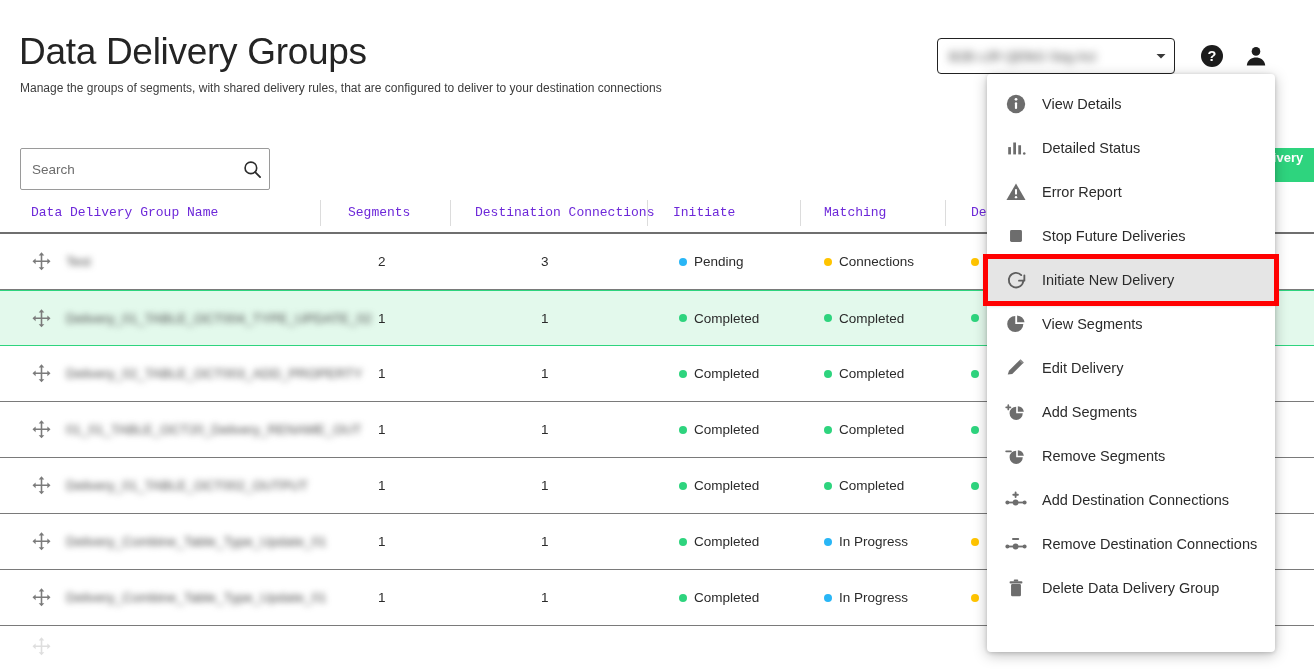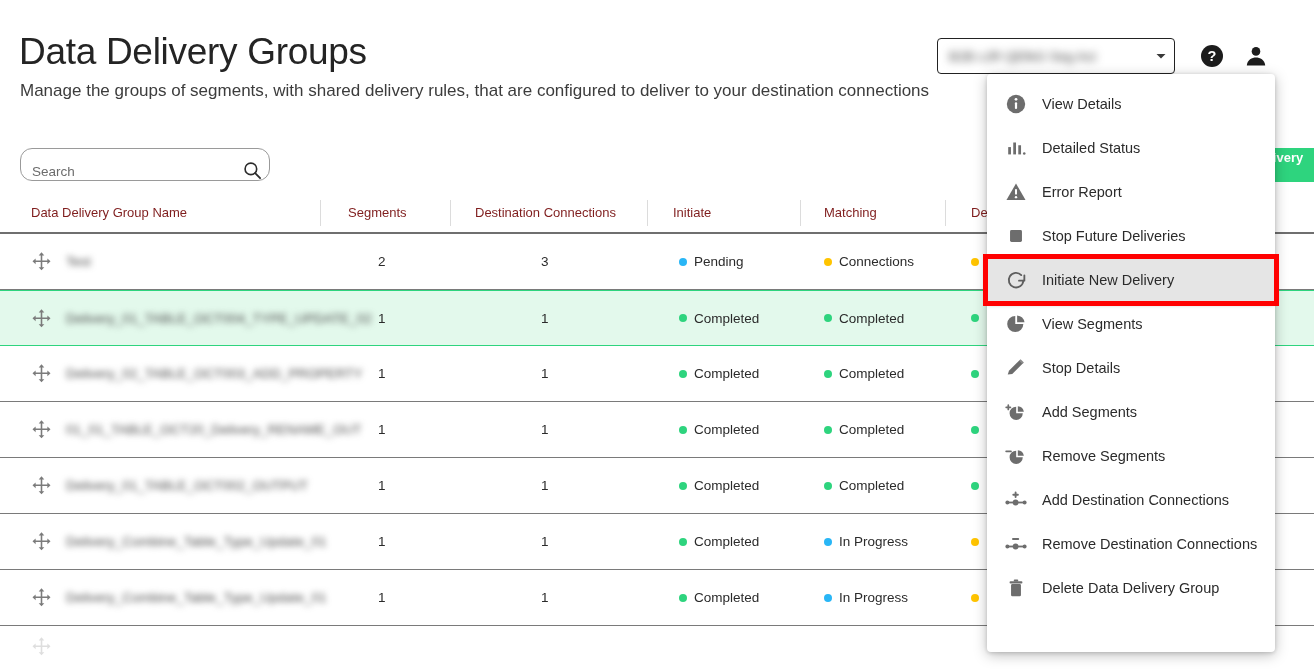--- a/index.html
+++ b/index.html
@@ -14,21 +14,21 @@
   #root { position: relative; width: 1314px; height: 671px; background: #fff; }
 
   
   .page-title {
     position: absolute; left: 19px; top: 32px;
     font-size: 37px; font-weight: 400; letter-spacing: -0.3px;
     color: #242424; line-height: 1.1; white-space: nowrap;
   }
   .page-subtitle {
     position: absolute; left: 20px; top: 81px;
-    font-size: 17px; color: #3c3c3c; white-space: nowrap;
+    font-size: 12px; color: #3c3c3c; white-space: nowrap;
   }
 
   
   .account-select {
     position: absolute; left: 937px; top: 38px;
     width: 238px; height: 36px;
     border: 1px solid #222; border-radius: 4px;
     background: #fff;
     display: flex; align-items: center;
   }
@@ -47,23 +47,23 @@
     width: 24px; height: 24px; cursor: pointer;
   }
   .avatar-btn {
     position: absolute; left: 1244px; top: 44px;
     width: 24px; height: 24px; cursor: pointer;
   }
 
   
   .search-box {
     position: absolute; left: 20px; top: 148px;
-    width: 250px; height: 33px;
-    border: 1px solid #9a9a9a; border-radius: 12px;
-    background: #fff; display: flex; align-items: flex-end;
+    width: 250px; height: 42px;
+    border: 1px solid #9a9a9a; border-radius: 2px;
+    background: #fff; display: flex; align-items: center;
   }
   .search-input {
     flex: 1; border: 0; outline: none; background: transparent;
     font-family: "Liberation Sans", sans-serif;
     font-size: 13.5px; color: #444; padding-left: 11px;
   }
   .search-input::placeholder { color: #6c6c6c; }
   .search-icon-wrap {
     width: 34px; display: flex; align-items: center; justify-content: center;
     cursor: pointer;
@@ -83,21 +83,21 @@
   .table-wrap {
     position: absolute; left: 0; top: 192px; width: 1314px; height: 479px;
     overflow: hidden;
   }
   .thead {
     position: relative; height: 42px; width: 1314px;
     border-bottom: 2px solid #6f6f6f;
   }
   .th {
     position: absolute; top: 13px;
-    font-size: 13px; color: #7f1d1d; white-space: nowrap;
+    font-size: 13px; color: #6d28d9; white-space: nowrap; font-family: Liberation Mono, monospace;
   }
   .col-div {
     position: absolute; top: 8px; width: 1px; height: 26px;
     background: #dcdcdc;
   }
 
   .trow {
     position: relative; height: 56px; width: 1314px;
     border-bottom: 1px solid #7a7a7a;
     background: #fff;
@@ -467,21 +467,21 @@
           </span>
      <span class="mi-label">View Segments</span>
         </div>
         <div class="menu-item">
           <span class="mi-icon">
             <svg width="22" height="22" viewBox="0 0 24 24">
               <path d="M3 19.2 L4.3 15 L15.8 3.6 L19.4 7.2 L7.9 18.6 Z" fill="#6d6d6d"></path>
               <path d="M17 2.4 L20.6 6 L19.1 7.5 L15.5 3.9 Z" fill="#8a8a8a"></path>
             </svg>
           </span>
-     <span class="mi-label">Stop Details</span>
+     <span class="mi-label">Edit Delivery</span>
         </div>
         <div class="menu-item">
           <span class="mi-icon">
             <svg width="22" height="22" viewBox="0 0 24 24">
               <path d="M12.2 6.2 A7.2 7.2 0 1 0 19.4 13.4 H12.2 Z" fill="#6d6d6d"></path>
               <path d="M14 5.6 A7.4 7.4 0 0 1 20.6 11.6 H14 Z" fill="#6d6d6d"></path>
               <path d="M3.6 4.6 V9.2 M1.3 6.9 H5.9" stroke="#6d6d6d" stroke-width="1.9" stroke-linecap="round"></path>
             </svg>
           </span>
      <span class="mi-label">Add Segments</span>

